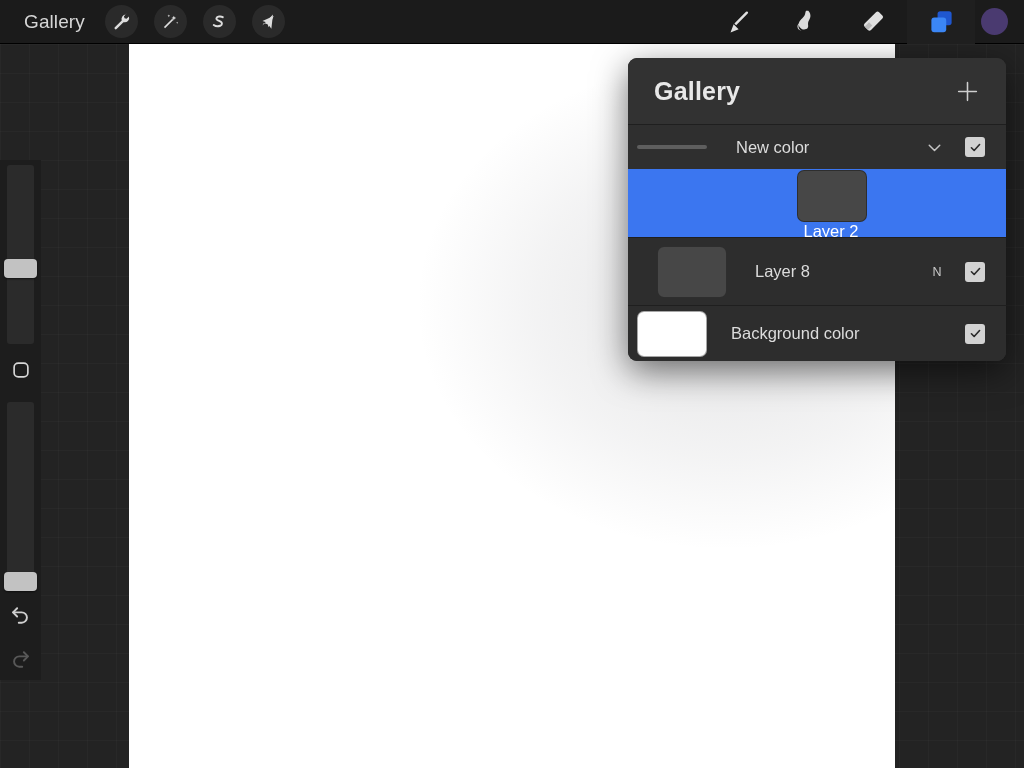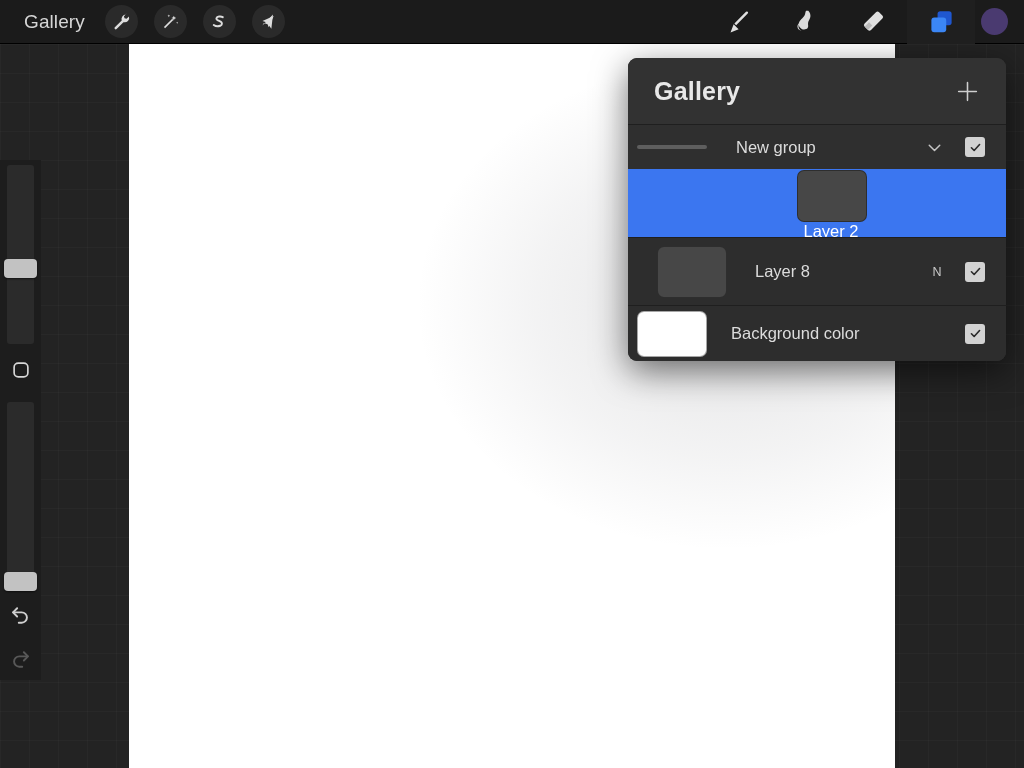--- a/index.html
+++ b/index.html
@@ -297,21 +297,21 @@
       <div class="panel-title">Gallery</div>
       <div class="plus-btn">
         <svg width="25" height="25" viewBox="0 0 24 24">
           <path stroke="#cfcfcf" stroke-width="1.5" stroke-linecap="round" d="M12 3.5v17M3.5 12h17"></path>
         </svg>
       </div>
     </div>
 
     <div class="layer-row group">
       <div class="group-thumb"></div>
-      <div class="layer-name">New group</div>
+      <div class="layer-name">New color</div>
       <div class="chev">
         <svg width="21" height="21" viewBox="0 0 24 24">
           <path fill="none" stroke="#c5c5c5" stroke-width="1.7" stroke-linecap="round" stroke-linejoin="round" d="M6 9.5 12 15.5 18 9.5"></path>
         </svg>
       </div>
       <div class="checkbox">
         <svg width="13" height="13" viewBox="0 0 24 24">
           <path fill="none" stroke="#2a2a2a" stroke-width="3" stroke-linecap="round" stroke-linejoin="round" d="M4.5 12.5 9.5 17.5 19.5 6.5"></path>
         </svg>
       </div>

